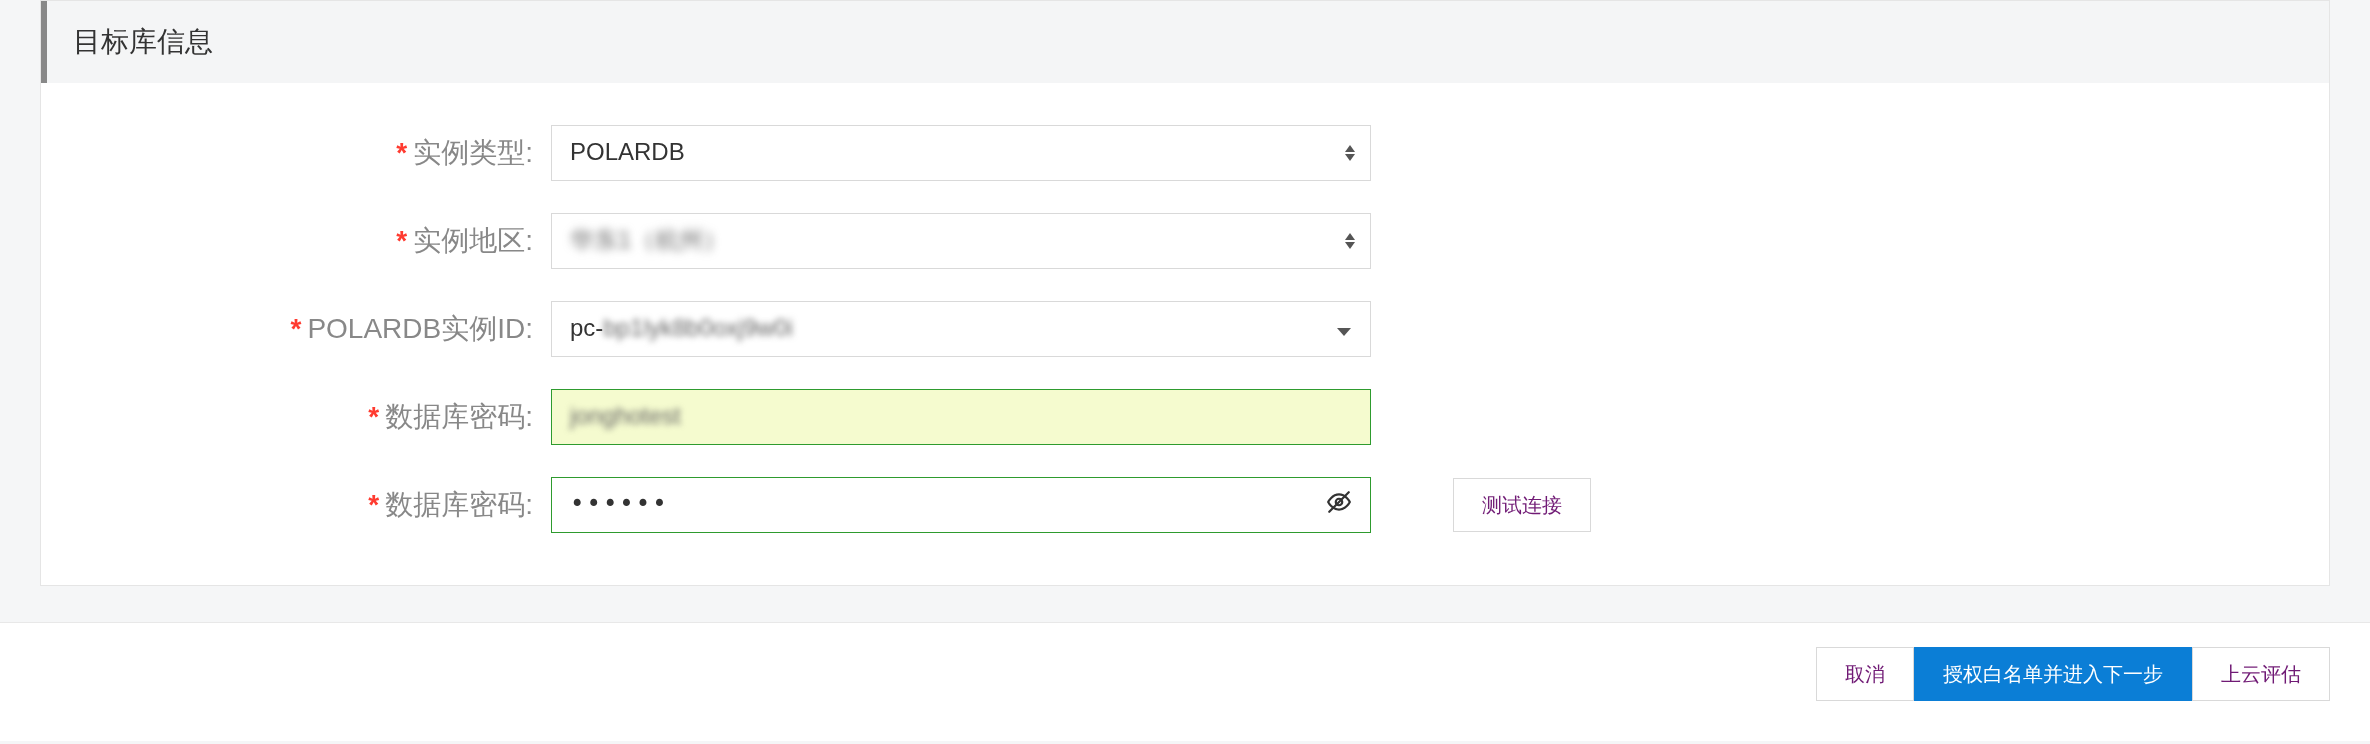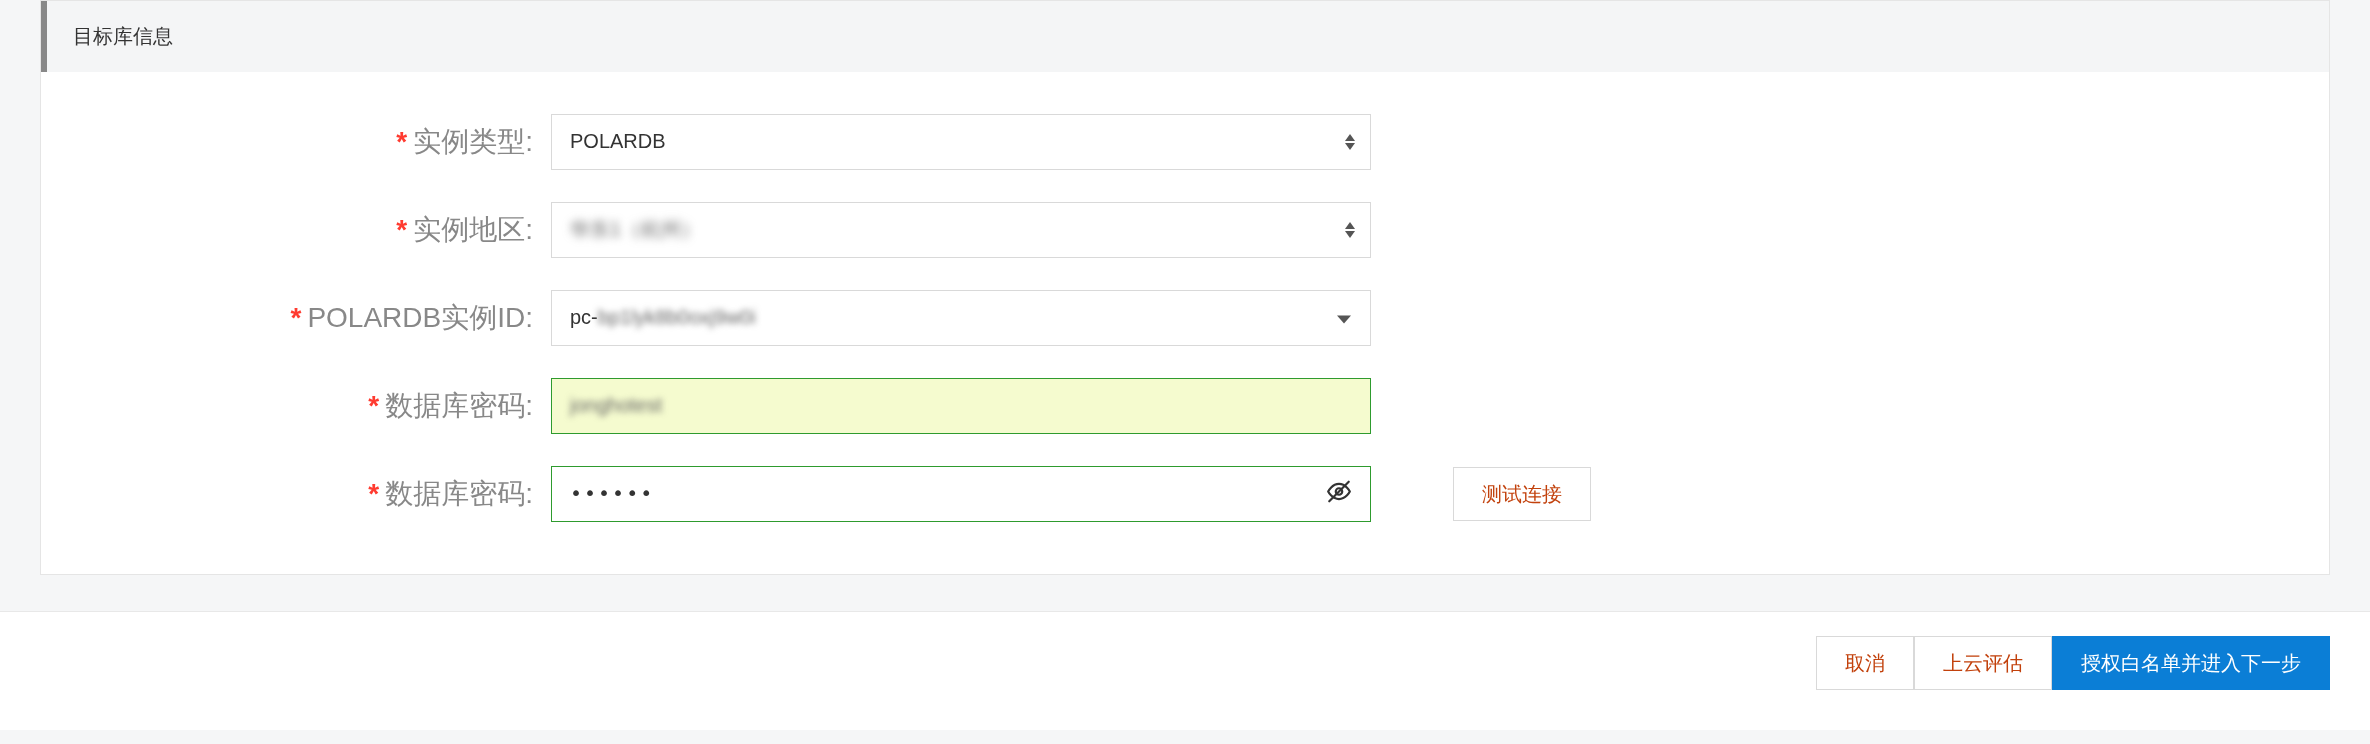--- a/index.html
+++ b/index.html
@@ -15,21 +15,21 @@
     padding: 0 40px;
   }
   .panel {
     background: #fff;
     border: 1px solid #e5e5e5;
   }
   .panel-header {
     background: #f4f5f6;
     border-left: 6px solid #888;
     padding: 22px 26px;
-    font-size: 20px;
+    font-size: 28px;
     color: #333;
   }
   .panel-body {
     padding: 42px 30px 52px 30px;
   }
   .form-row {
     display: flex;
     align-items: center;
     margin-bottom: 32px;
   }
@@ -52,21 +52,21 @@
   }
   .extra-col {
     padding-left: 82px;
   }
   .select-like, .input-like {
     width: 100%;
     height: 56px;
     border: 1px solid #d9d9d9;
     background: #fff;
     padding: 0 46px 2px 18px;
-    font-size: 20px;
+    font-size: 24px;
     color: #333;
     display: flex;
     align-items: center;
     position: relative;
     cursor: pointer;
   }
   .input-like {
     cursor: text;
   }
   .green-border {
@@ -112,21 +112,21 @@
   }
   .btn {
     display: inline-flex;
     align-items: center;
     justify-content: center;
     height: 54px;
     padding: 0 28px;
     border: 1px solid #d9d9d9;
     background: #fff;
     font-size: 20px;
-    color: #c2410c;
+    color: #701a75;
     cursor: pointer;
   }
   .btn-primary {
     background: #0b7ed6;
     border-color: #0b7ed6;
     color: #fff;
   }
   .footer-bar {
     margin-top: 36px;
     padding: 24px 40px 40px 40px;
@@ -240,19 +240,19 @@
       </div>
 
     </div>
   </div>
 </div>
 
 <div class="footer-bar">
   <button class="btn">
     <span>取消</span>
   </button>
+  <button class="btn btn-primary">
+    <span>授权白名单并进入下一步</span>
+  </button>
   <button class="btn">
     <span>上云评估</span>
   </button>
-  <button class="btn btn-primary">
-    <span>授权白名单并进入下一步</span>
-  </button>
 </div>
 
 </body></html>

